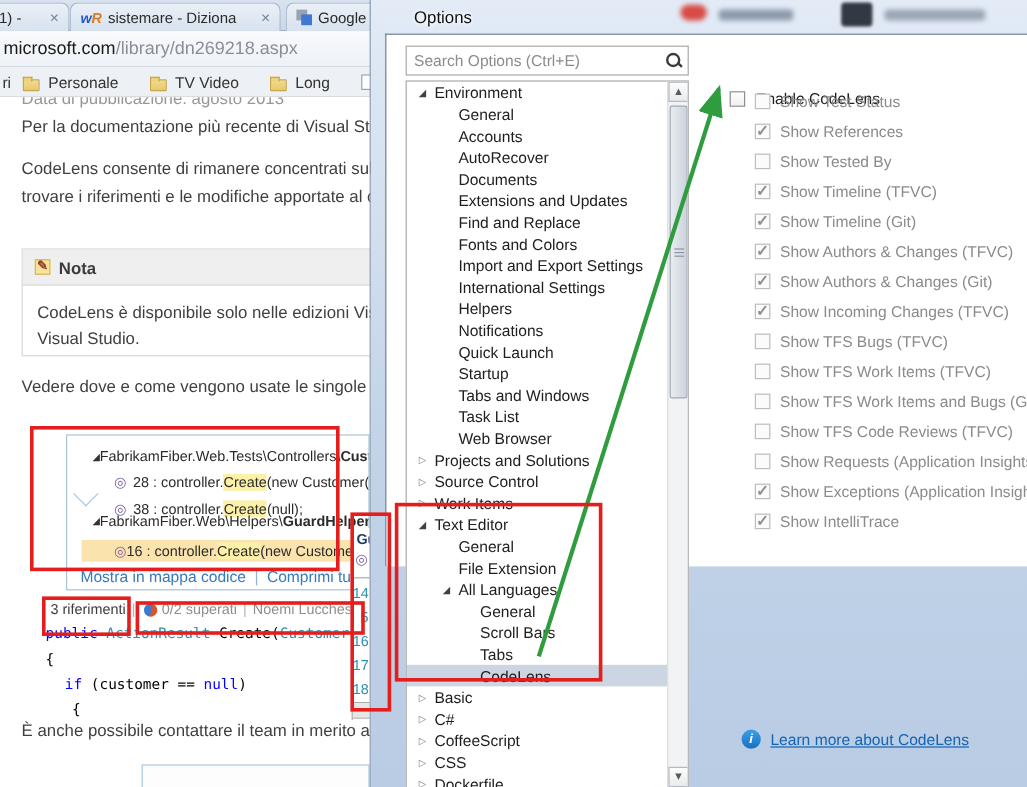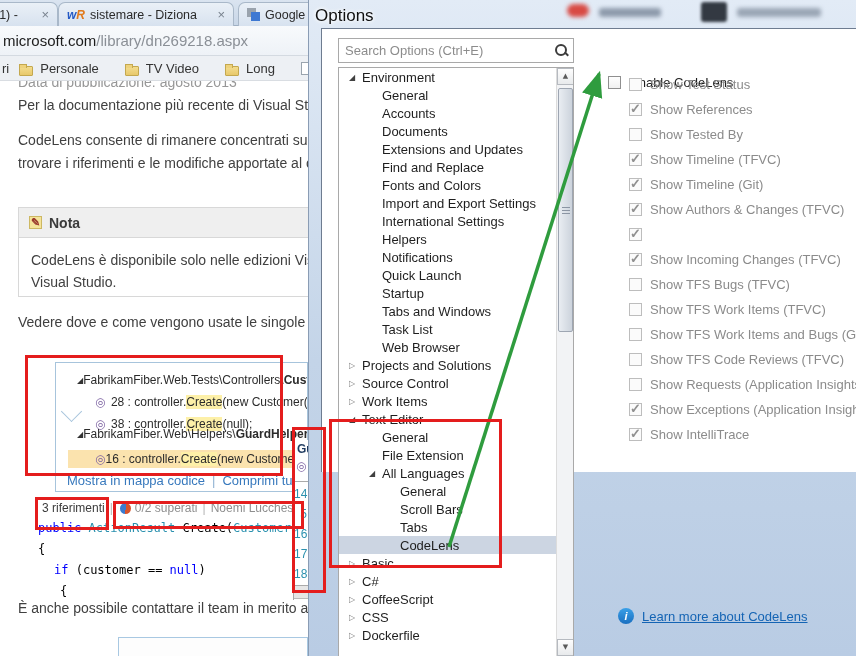--- a/index.html
+++ b/index.html
@@ -89,21 +89,21 @@
   .sl-ref{position:absolute;left:2px;top:19px;color:#7a5fa0;font-family:"DejaVu Sans",sans-serif;}
   .sl-hr1{position:absolute;left:0;top:41px;width:15px;border-top:1px solid #aaa;}
   .sl-nums{position:absolute;left:0;top:44px;width:13px;text-align:right;color:#2b91af;}
   .sl-num{height:20px;line-height:20px;}
   .sl-hr2{position:absolute;left:0;top:145px;width:15px;border-top:1px solid #aaa;}
   .sl-gray{position:absolute;left:0;top:146px;width:15px;height:13px;background:#e6e6e6;border-bottom:1px solid #bbb;}
 
   
   .dialog{position:absolute;left:308px;top:0;width:548px;height:656px;z-index:10;
     background:linear-gradient(#e2ebf6,#c3d4e8 55%,#b9cce4);border-left:1px solid #8a9cb4;}
-  .dlg-title{position:absolute;left:6px;top:6px;font-size:17px;color:#101010;text-shadow:0 0 4px #fff,0 0 4px #fff;}
+  .dlg-title{position:absolute;left:36px;top:6px;font-size:14px;color:#101010;text-shadow:0 0 4px #fff,0 0 4px #fff;}
   .blob{position:absolute;filter:blur(2px);border-radius:3px;}
   .blob-red{left:258px;top:4px;width:22px;height:13px;background:#d84a44;border-radius:7px;}
   .blob-t1{left:290px;top:8px;width:62px;height:9px;background:#8d9aab;}
   .blob-dark{left:392px;top:2px;width:26px;height:20px;background:#333942;filter:blur(1.5px);}
   .blob-t2{left:428px;top:8px;width:84px;height:9px;background:#9aa6b5;}
   .dlg-content{position:absolute;left:12px;top:28px;width:536px;height:444px;background:#fff;
     border-left:1px solid #6e7c90;border-top:1px solid #6e7c90;}
 
   .searchbox{position:absolute;left:16px;top:9px;width:236px;height:25px;border:1px solid #a9a9a9;background:#fff;}
   .searchbox input{position:absolute;left:0;top:0;width:210px;height:23px;border:none;outline:none;
@@ -307,20 +307,24 @@
           <div class="t-row lvl1">
 
           <span class="t-label">General</span>
         </div>
           <div class="t-row lvl1">
 
           <span class="t-label">Accounts</span>
         </div>
           <div class="t-row lvl1">
 
+          <span class="t-label">AutoRecover</span>
+        </div>
+          <div class="t-row lvl1">
+
           <span class="t-label">Documents</span>
         </div>
           <div class="t-row lvl1">
 
           <span class="t-label">Extensions and Updates</span>
         </div>
           <div class="t-row lvl1">
 
           <span class="t-label">Find and Replace</span>
         </div>
@@ -471,20 +475,21 @@
         <div class="cb-row dis checked">
         <span class="cb">
             <span class="mark">✓</span>
           </span>
         <span>Show Authors &amp; Changes (TFVC)</span>
       </div>
         <div class="cb-row dis checked">
         <span class="cb">
             <span class="mark">✓</span>
           </span>
+        <span>Show Authors &amp; Changes (Git)</span>
       </div>
         <div class="cb-row dis checked">
         <span class="cb">
             <span class="mark">✓</span>
           </span>
         <span>Show Incoming Changes (TFVC)</span>
       </div>
         <div class="cb-row dis">
         <span class="cb"></span>
         <span>Show TFS Bugs (TFVC)</span>

